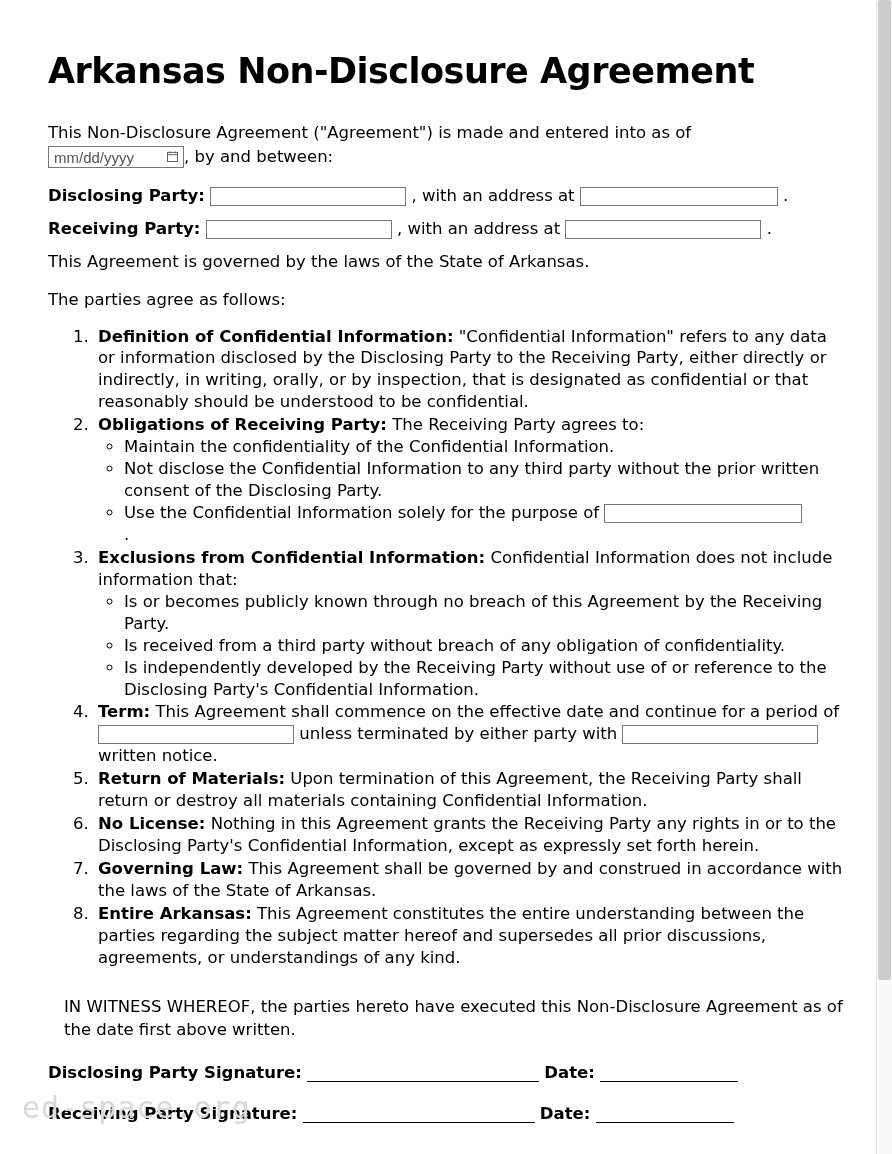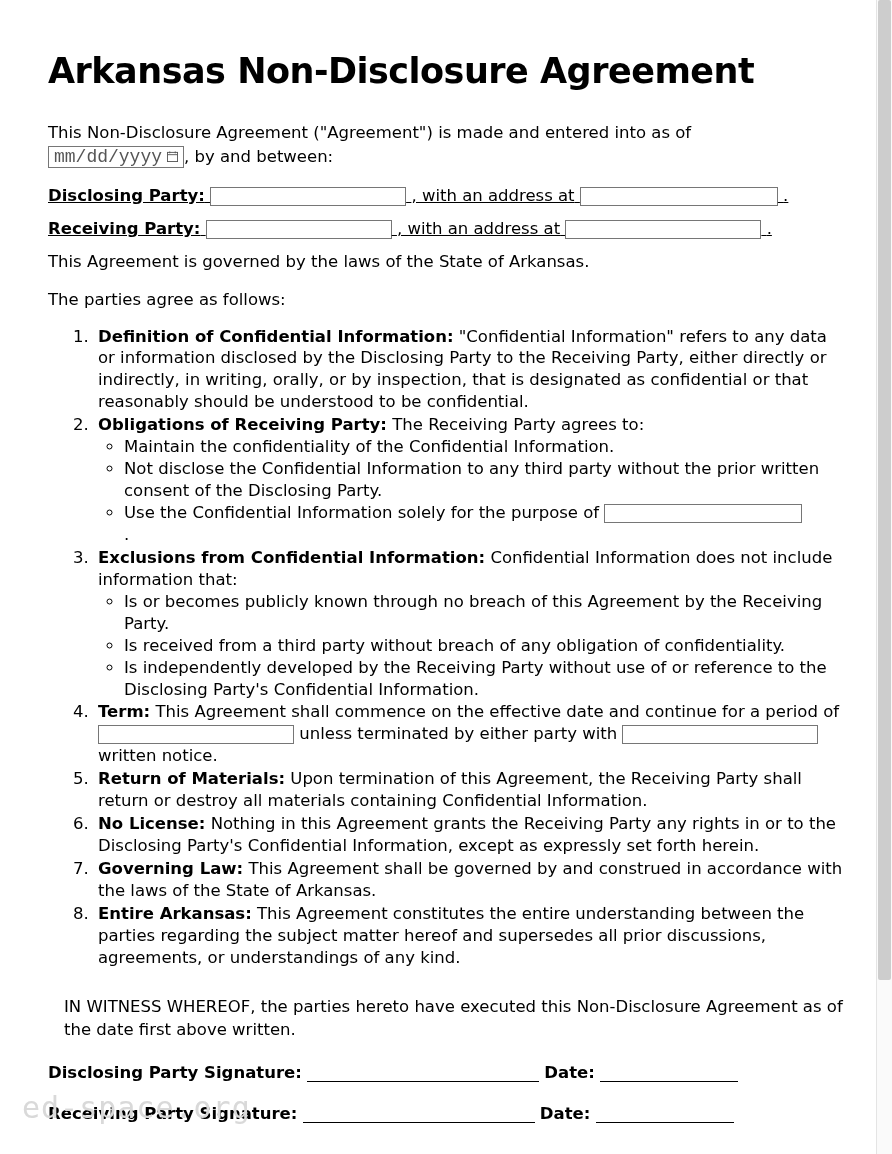--- a/index.html
+++ b/index.html
@@ -40,22 +40,22 @@
     font-family: "DejaVu Sans", sans-serif;
     font-size: 13px;
     padding: 0 3px;
     box-sizing: border-box;
     vertical-align: middle;
   }
   .date-box {
     display: inline-block;
     border: 1px solid #767676;
     background: #ffffff;
-    font-family: Liberation Mono, monospace;
-    font-size: 18px;
+    font-family: Liberation Sans, sans-serif;
+    font-size: 15px;
     color: #555555;
     padding: 2px 4px 2px 5px;
     box-sizing: border-box;
     width: 136px;
     height: 22px;
     line-height: 17px;
     vertical-align: middle;
     position: relative;
   }
   .date-box .cal {
@@ -63,21 +63,20 @@
     right: 5px;
     top: 4px;
     width: 11px;
     height: 11px;
   }
   .party-row {
     font-size: 16.5px;
     line-height: 1.6;
     margin: 0 0 7px 0;
     white-space: nowrap;
-    text-decoration: underline;
   }
   .party-label {
     font-weight: bold;
   }
   .w-disclosing-name { width: 196px; }
   .w-disclosing-addr { width: 198px; }
   .w-receiving-name { width: 186px; }
   .w-receiving-addr { width: 196px; }
   .w-purpose { width: 198px; }
   .w-term { width: 196px; }

